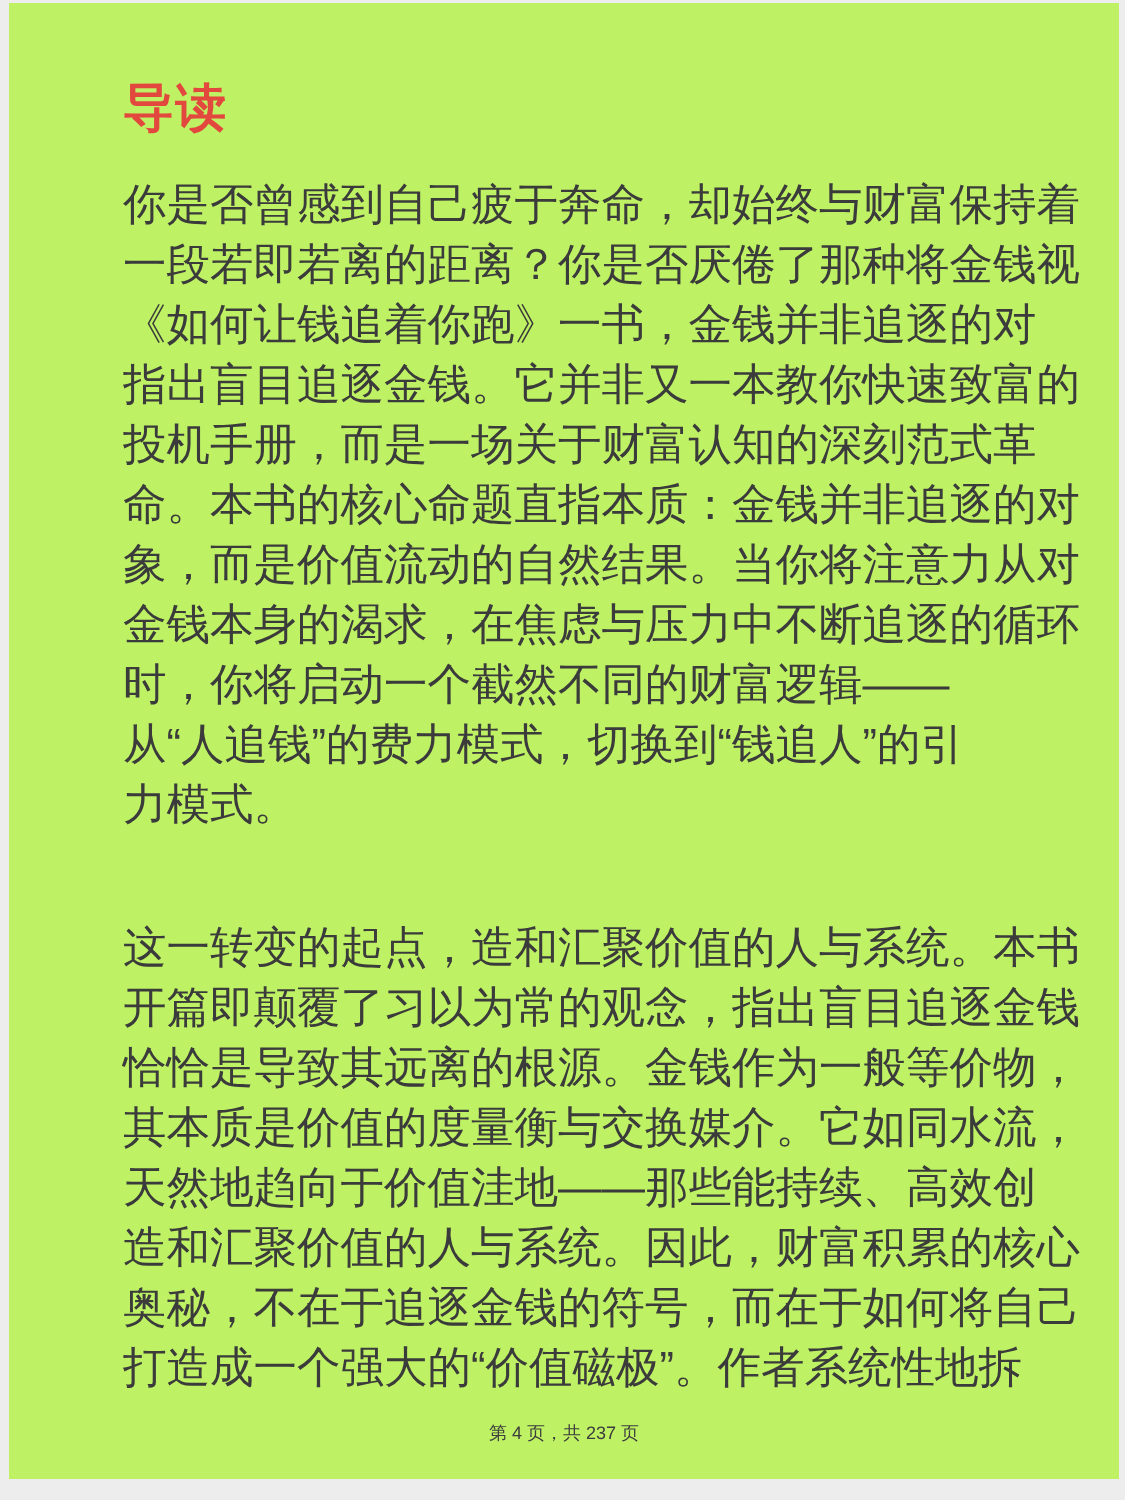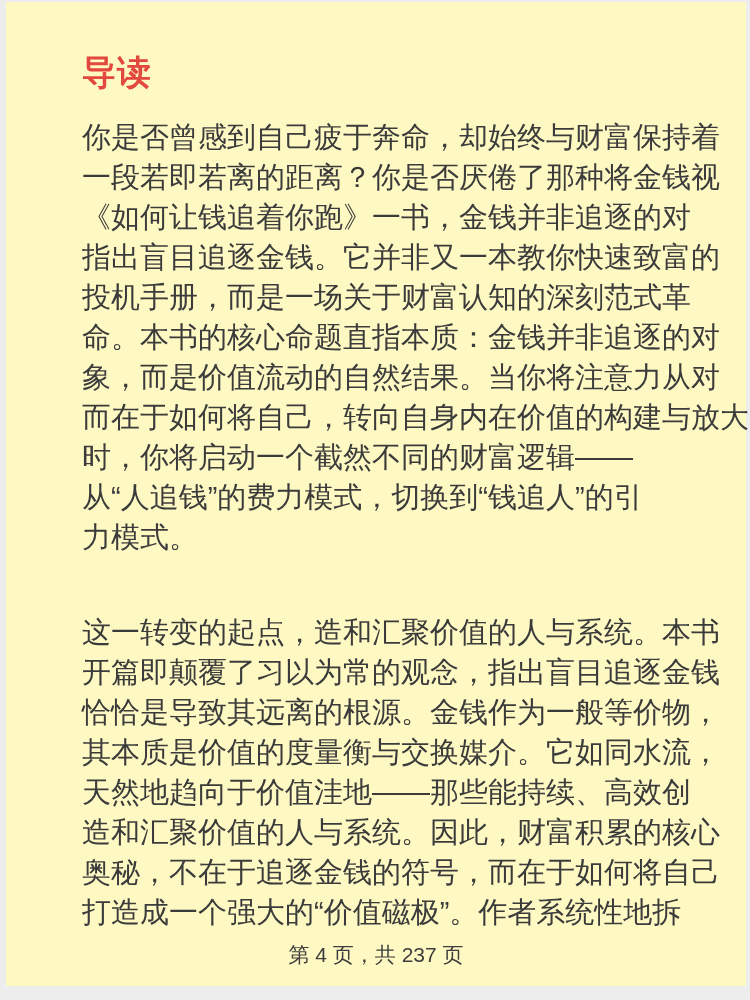--- a/index.html
+++ b/index.html
@@ -10,21 +10,21 @@
     background: #ededed;
     font-family: "Liberation Sans", "DejaVu Sans", sans-serif;
     overflow: hidden;
   }
   .page {
     position: absolute;
     left: 6px;
     top: 2px;
     width: 740px;
     height: 984px;
-    background: #fef9c3;
+    background: #bef264;
   }
   .doc-heading {
     position: absolute;
     left: 76px;
     top: 48px;
     margin: 0;
     font-size: 34px;
     line-height: 44px;
     font-weight: 700;
     color: #e2483d;
@@ -43,41 +43,41 @@
     white-space: nowrap;
   }
   .para-1 { top: 115px; }
   .para-2 { top: 610px; }
   .page-footer {
     position: absolute;
     left: 0;
     top: 940px;
     width: 740px;
     text-align: center;
-    font-size: 21px;
+    font-size: 12px;
     line-height: 26px;
     color: #3d3d3d;
   }
 </style>
 </head>
 <body>
 
 <div class="page">
 
   <h1 class="doc-heading">导读</h1>
 
   <div class="paragraph para-1">
       <div class="line">你是否曾感到自己疲于奔命，却始终与财富保持着</div>
       <div class="line">一段若即若离的距离？你是否厌倦了那种将金钱视</div>
       <div class="line">《如何让钱追着你跑》一书，金钱并非追逐的对</div>
       <div class="line">指出盲目追逐金钱。它并非又一本教你快速致富的</div>
       <div class="line">投机手册，而是一场关于财富认知的深刻范式革</div>
       <div class="line">命。本书的核心命题直指本质：金钱并非追逐的对</div>
       <div class="line">象，而是价值流动的自然结果。当你将注意力从对</div>
-      <div class="line">而在于如何将自己，转向自身内在价值的构建与放大</div>
+      <div class="line">金钱本身的渴求，在焦虑与压力中不断追逐的循环</div>
       <div class="line">时，你将启动一个截然不同的财富逻辑——</div>
       <div class="line">从“人追钱”的费力模式，切换到“钱追人”的引</div>
       <div class="line">力模式。</div>
     </div>
 
   <div class="paragraph para-2">
       <div class="line">这一转变的起点，造和汇聚价值的人与系统。本书</div>
       <div class="line">开篇即颠覆了习以为常的观念，指出盲目追逐金钱</div>
       <div class="line">恰恰是导致其远离的根源。金钱作为一般等价物，</div>
       <div class="line">其本质是价值的度量衡与交换媒介。它如同水流，</div>

